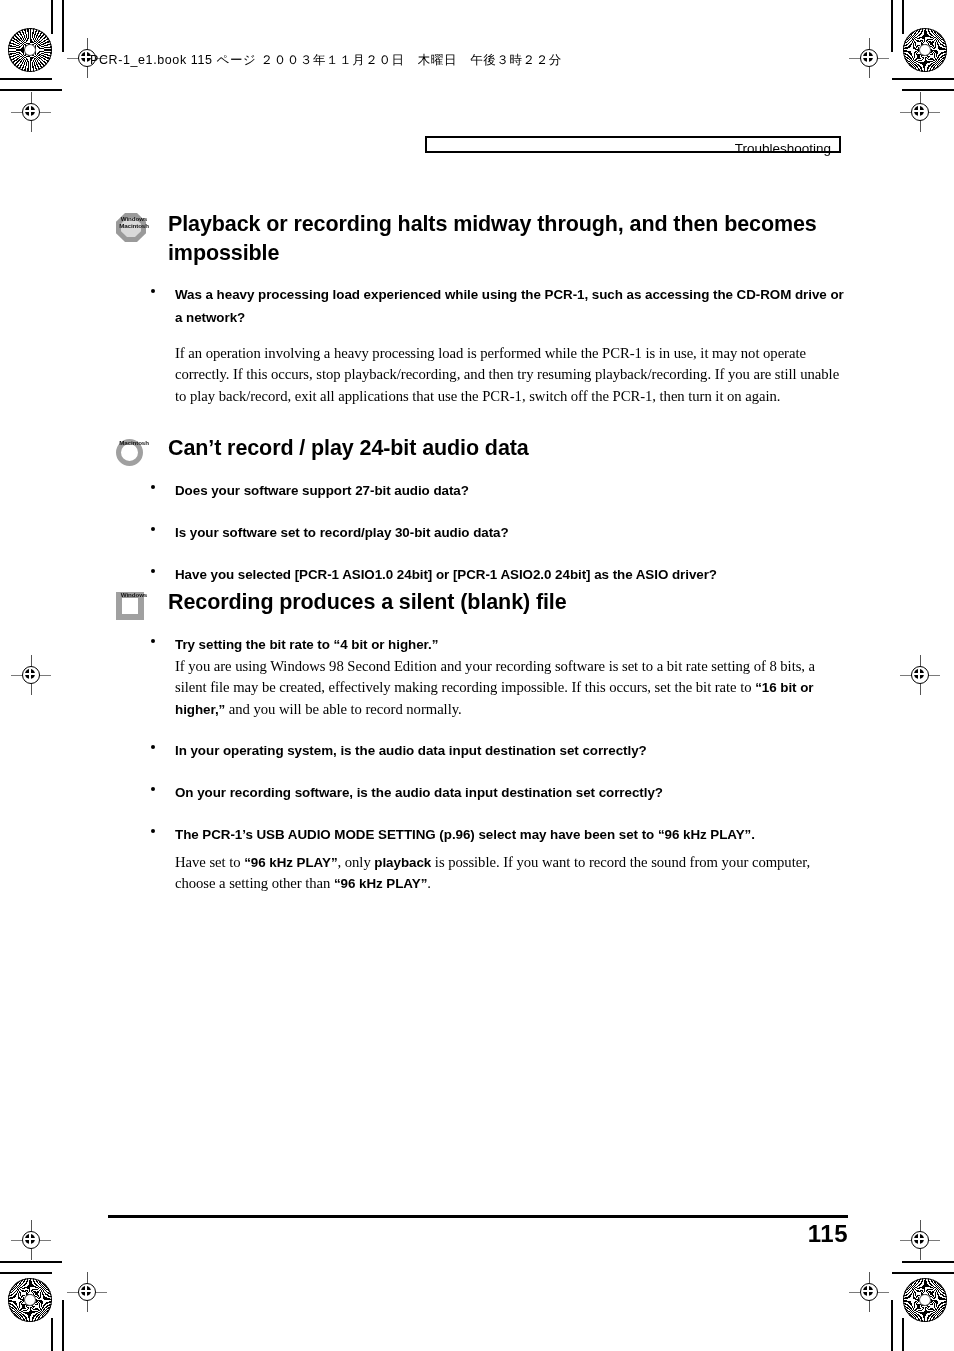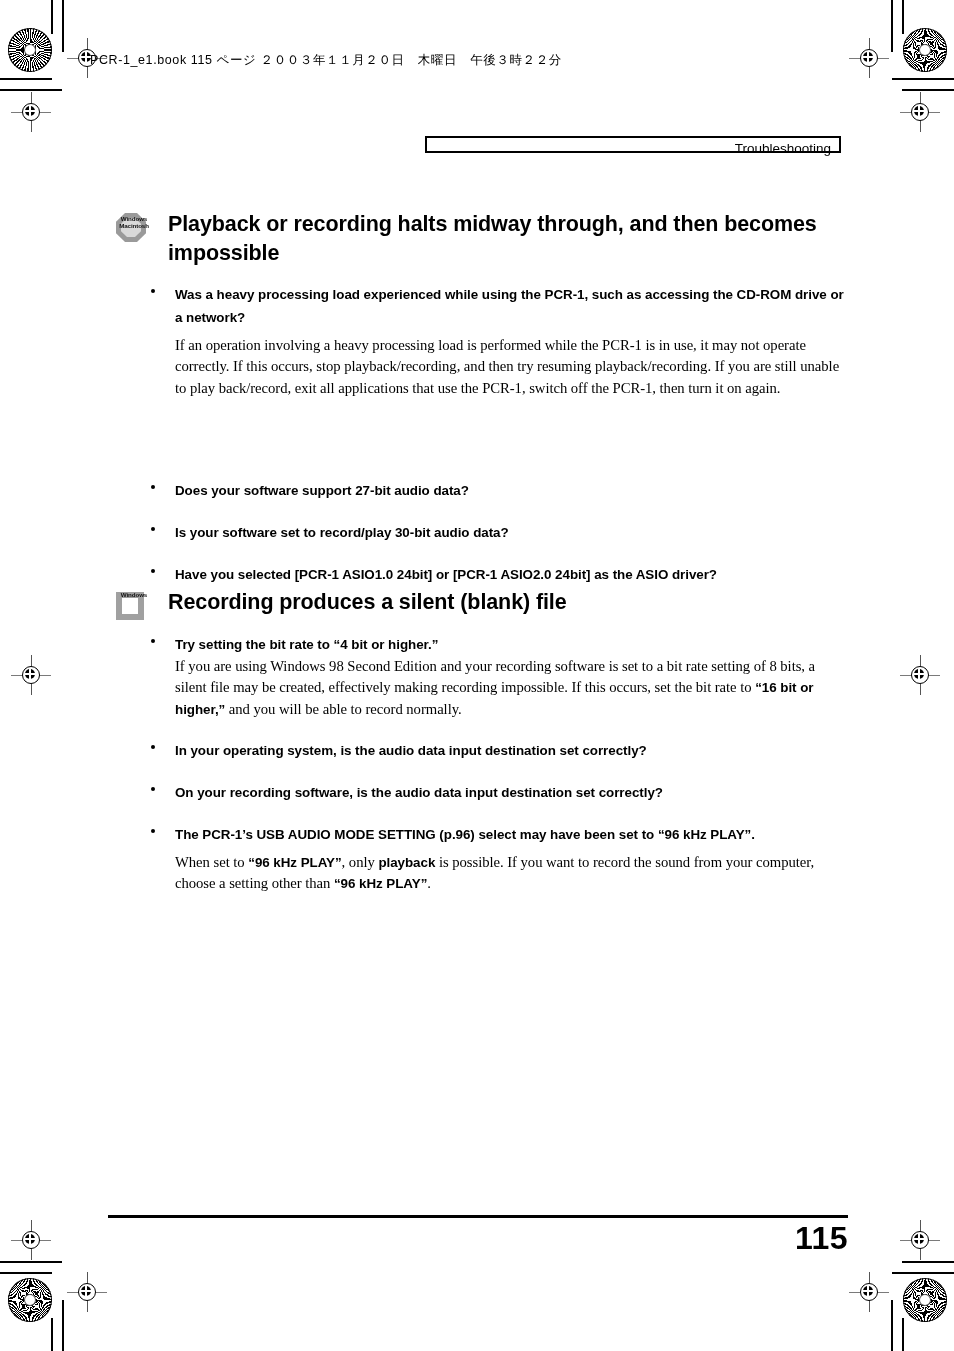--- a/index.html
+++ b/index.html
@@ -242,21 +242,21 @@
     left: 108px;
     top: 1215px;
     width: 740px;
     height: 3px;
     background: #000;
   }
   .foot-page {
     position: absolute;
     right: 106px;
     top: 1220px;
-    font-size: 32px;
+    font-size: 24px;
     font-weight: bold;
     letter-spacing: 0.5px;
   }
 </style>
 </head>
 <body>
 
 <div class="regmark-star" style="left:8px; top:28px;"></div>
 <div class="regmark-star dense" style="left:903px; top:28px;"></div>
 <div class="regmark-star dense" style="left:8px; top:1278px;"></div>
@@ -363,24 +363,35 @@
       <span>Playback or recording halts midway through, and then becomes impossible</span>
     </div>
   </div>
 
   <div class="bullets" style="top:283px;">
     <div class="blk">
       <div class="bullet-line">
         <span class="dot-mark"></span>
         <span>Was a heavy processing load experienced while using the PCR-1, such as accessing the CD-ROM drive or a network?</span>
       </div>
-      <div class="body-para" style="margin-top:6px;">If an operation involving a heavy processing load is performed while the PCR-1 is in use, it may not operate correctly. If this occurs, stop playback/recording, and then try resuming playback/recording. If you are still unable to play back/record, exit all applications that use the PCR-1, switch off the PCR-1, then turn it on again.</div>
-    </div>
-  </div>
-
+      <div class="body-para" style="margin-top:14px;">If an operation involving a heavy processing load is performed while the PCR-1 is in use, it may not operate correctly. If this occurs, stop playback/recording, and then try resuming playback/recording. If you are still unable to play back/record, exit all applications that use the PCR-1, switch off the PCR-1, then turn it on again.</div>
+    </div>
+  </div>
+
+  <div class="section" style="top:434px;">
+    <div class="sec-head">
+      <span class="badge badge-mac">
+        <span class="shape"></span>
+        <span class="cap">
+          <span>Macintosh</span>
+        </span>
+      </span>
+      <span>Can’t record / play 24-bit audio data</span>
+    </div>
+  </div>
 
   <div class="bullets" style="top:479px;">
     <div class="bullet-line">
       <span class="dot-mark"></span>
       <span>Does your software support 27-bit audio data?</span>
     </div>
     <div class="bullet-line" style="margin-top:19px;">
       <span class="dot-mark"></span>
       <span>Is your software set to record/play 30-bit audio data?</span>
     </div>
@@ -418,20 +429,20 @@
     <div class="bullet-line" style="margin-top:19px;">
       <span class="dot-mark"></span>
       <span>On your recording software, is the audio data input destination set correctly?</span>
     </div>
 
     <div class="blk" style="margin-top:19px;">
       <div class="bullet-line">
         <span class="dot-mark"></span>
         <span>The PCR-1’s USB AUDIO MODE SETTING (p.96) select may have been set to “96 kHz PLAY”.</span>
       </div>
-      <div class="body-para" id="runs-usbmode" style="margin-top:6px;"><span>When set to </span><b>“96 kHz PLAY”</b><span>, only </span><b>playback</b><span> is possible. If you want to record the sound from your computer, choose a setting other than </span><b>“96 kHz PLAY”</b><span>.</span></div>
+      <div class="body-para" id="runs-usbmode" style="margin-top:6px;"><span>Have set to </span><b>“96 kHz PLAY”</b><span>, only </span><b>playback</b><span> is possible. If you want to record the sound from your computer, choose a setting other than </span><b>“96 kHz PLAY”</b><span>.</span></div>
     </div>
   </div>
 
   <div class="foot-rule"></div>
   <div class="foot-page">115</div>
 
 </div>
 
 </body></html>

